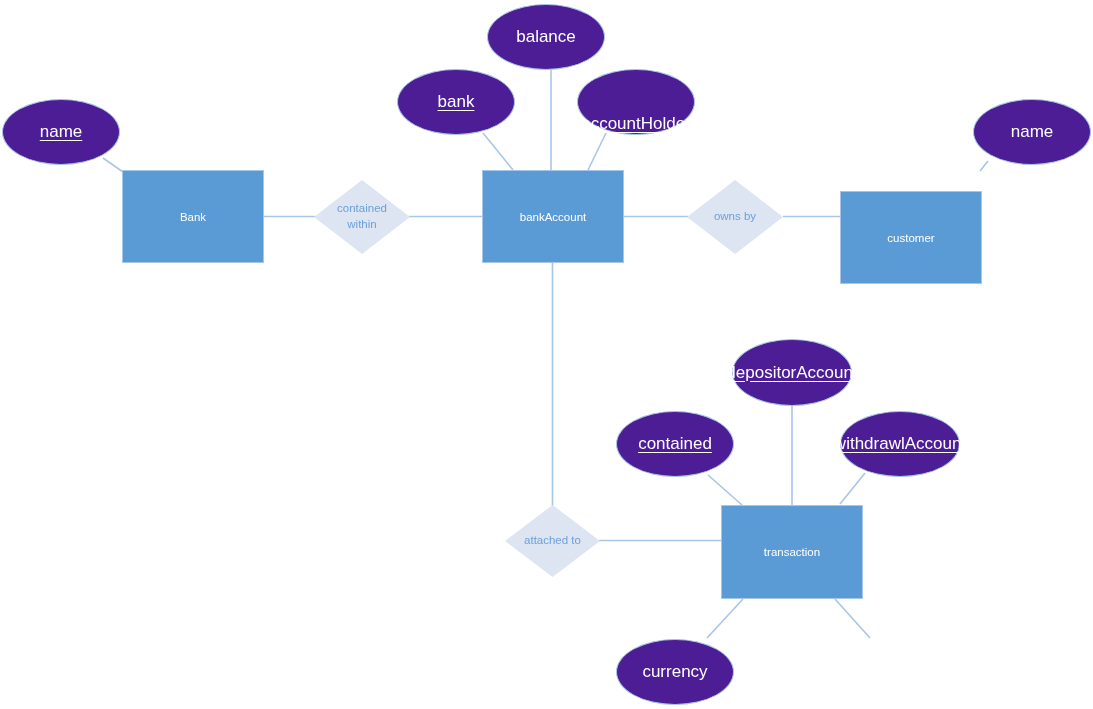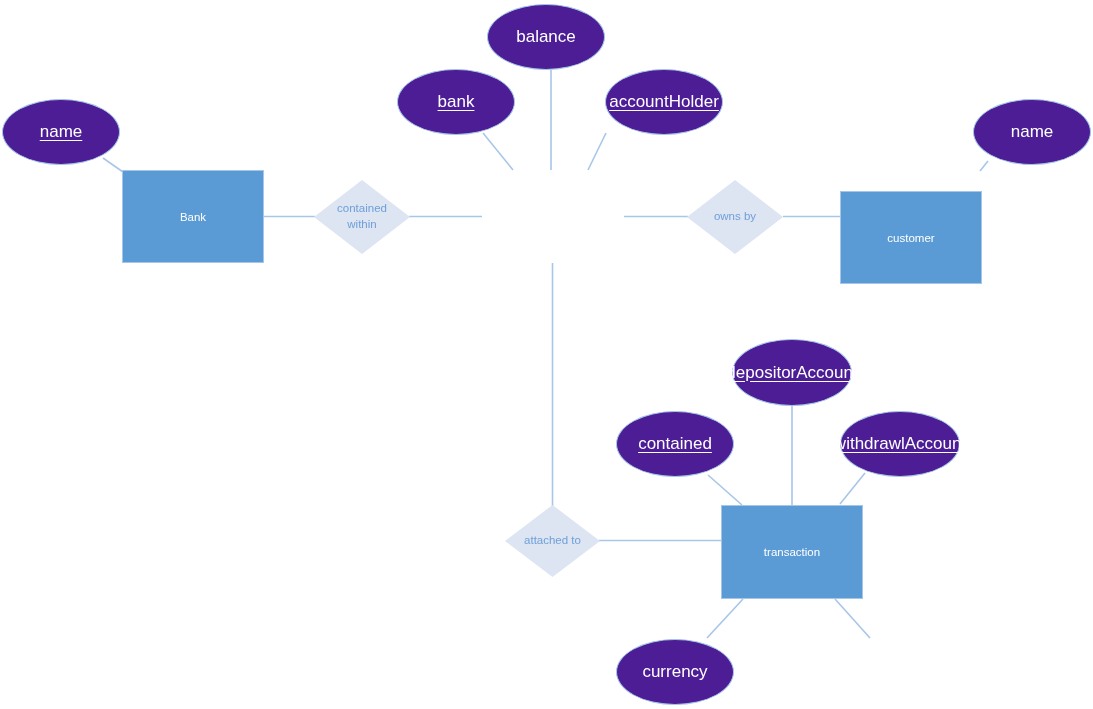--- a/index.html
+++ b/index.html
@@ -78,21 +78,21 @@
   </div>
 
   <div class="node attr" style="left:487px; top:4px; width:118px; height:66px;">
     <span class="lbl">balance</span>
   </div>
 
   <div class="node attr" style="left:397px; top:69px; width:118px; height:66px;">
     <span class="lbl u">bank</span>
   </div>
 
-  <div class="node attr" style="left:605px; top:69px; width:118px; height:66px;">
+  <div class="node attr" style="left:577px; top:69px; width:118px; height:66px;align-items:flex-end;">
     <span class="lbl u">accountHolder</span>
   </div>
 
   <div class="node attr" style="left:973px; top:99px; width:118px; height:66px;">
     <span class="lbl">name</span>
   </div>
 
   <div class="node attr" style="left:732px; top:339px; width:120px; height:67px;">
     <span class="lbl u">depositorAccount</span>
   </div>
@@ -107,20 +107,23 @@
 
   <div class="node attr" style="left:616px; top:639px; width:118px; height:66px;">
     <span class="lbl">currency</span>
   </div>
 
 
   <div class="node entity" style="left:122px; top:170px; width:142px; height:93px;">
     <span class="lbl">Bank</span>
   </div>
 
+  <div class="node entity" style="left:482px; top:170px; width:142px; height:93px;">
+    <span class="lbl">bankAccount</span>
+  </div>
 
   <div class="node entity" style="left:840px; top:170px; width:142px; height:93px;margin-top:21px;">
     <span class="lbl">customer</span>
   </div>
 
   <div class="node entity" style="left:721px; top:505px; width:142px; height:94px;">
     <span class="lbl">transaction</span>
   </div>
 
   <div class="node rel" style="left:314px; top:180px; width:96px; height:74px;">

